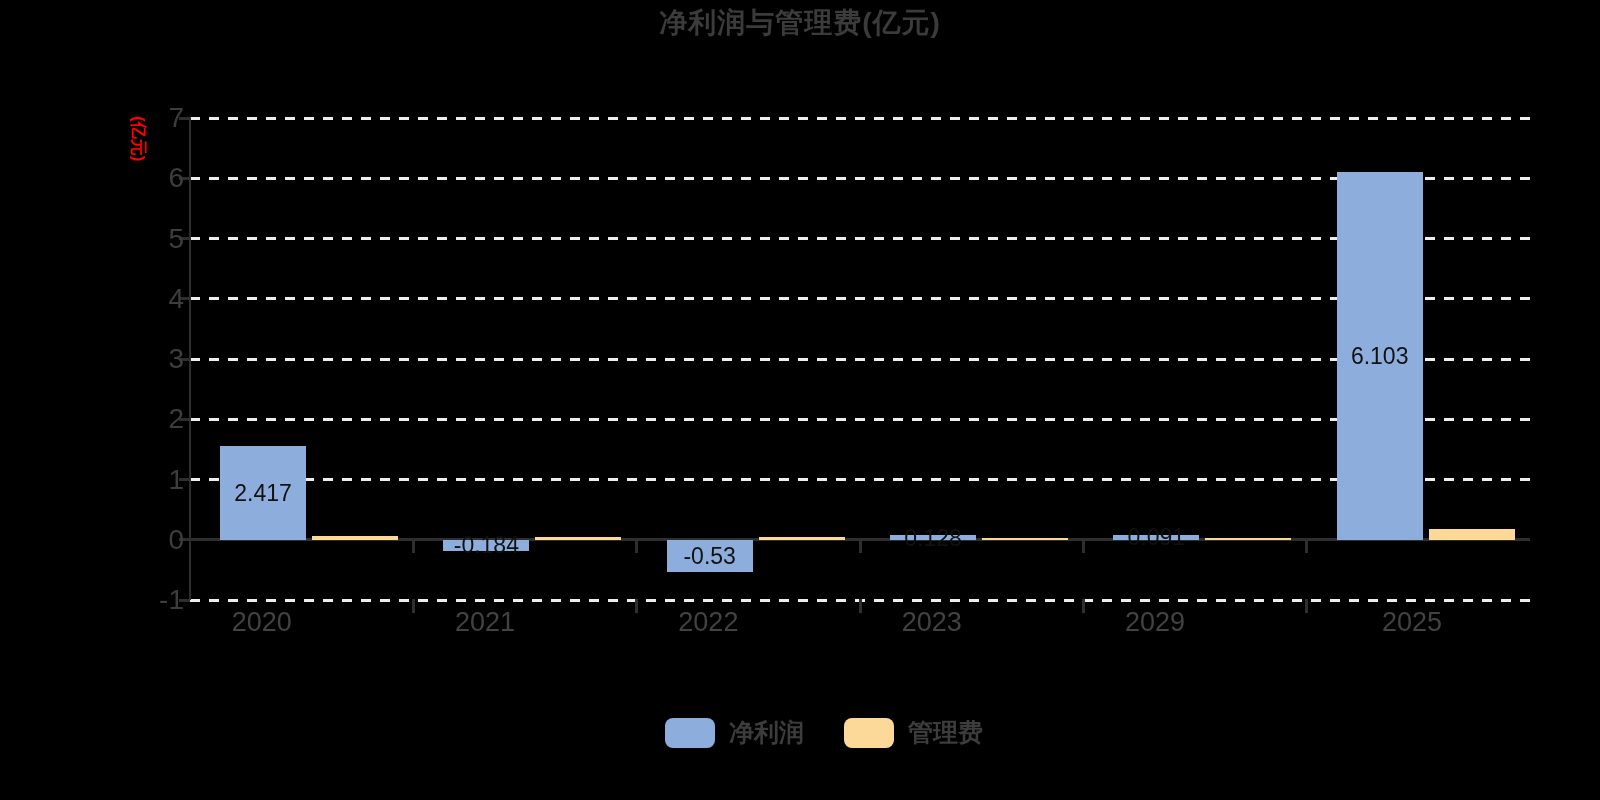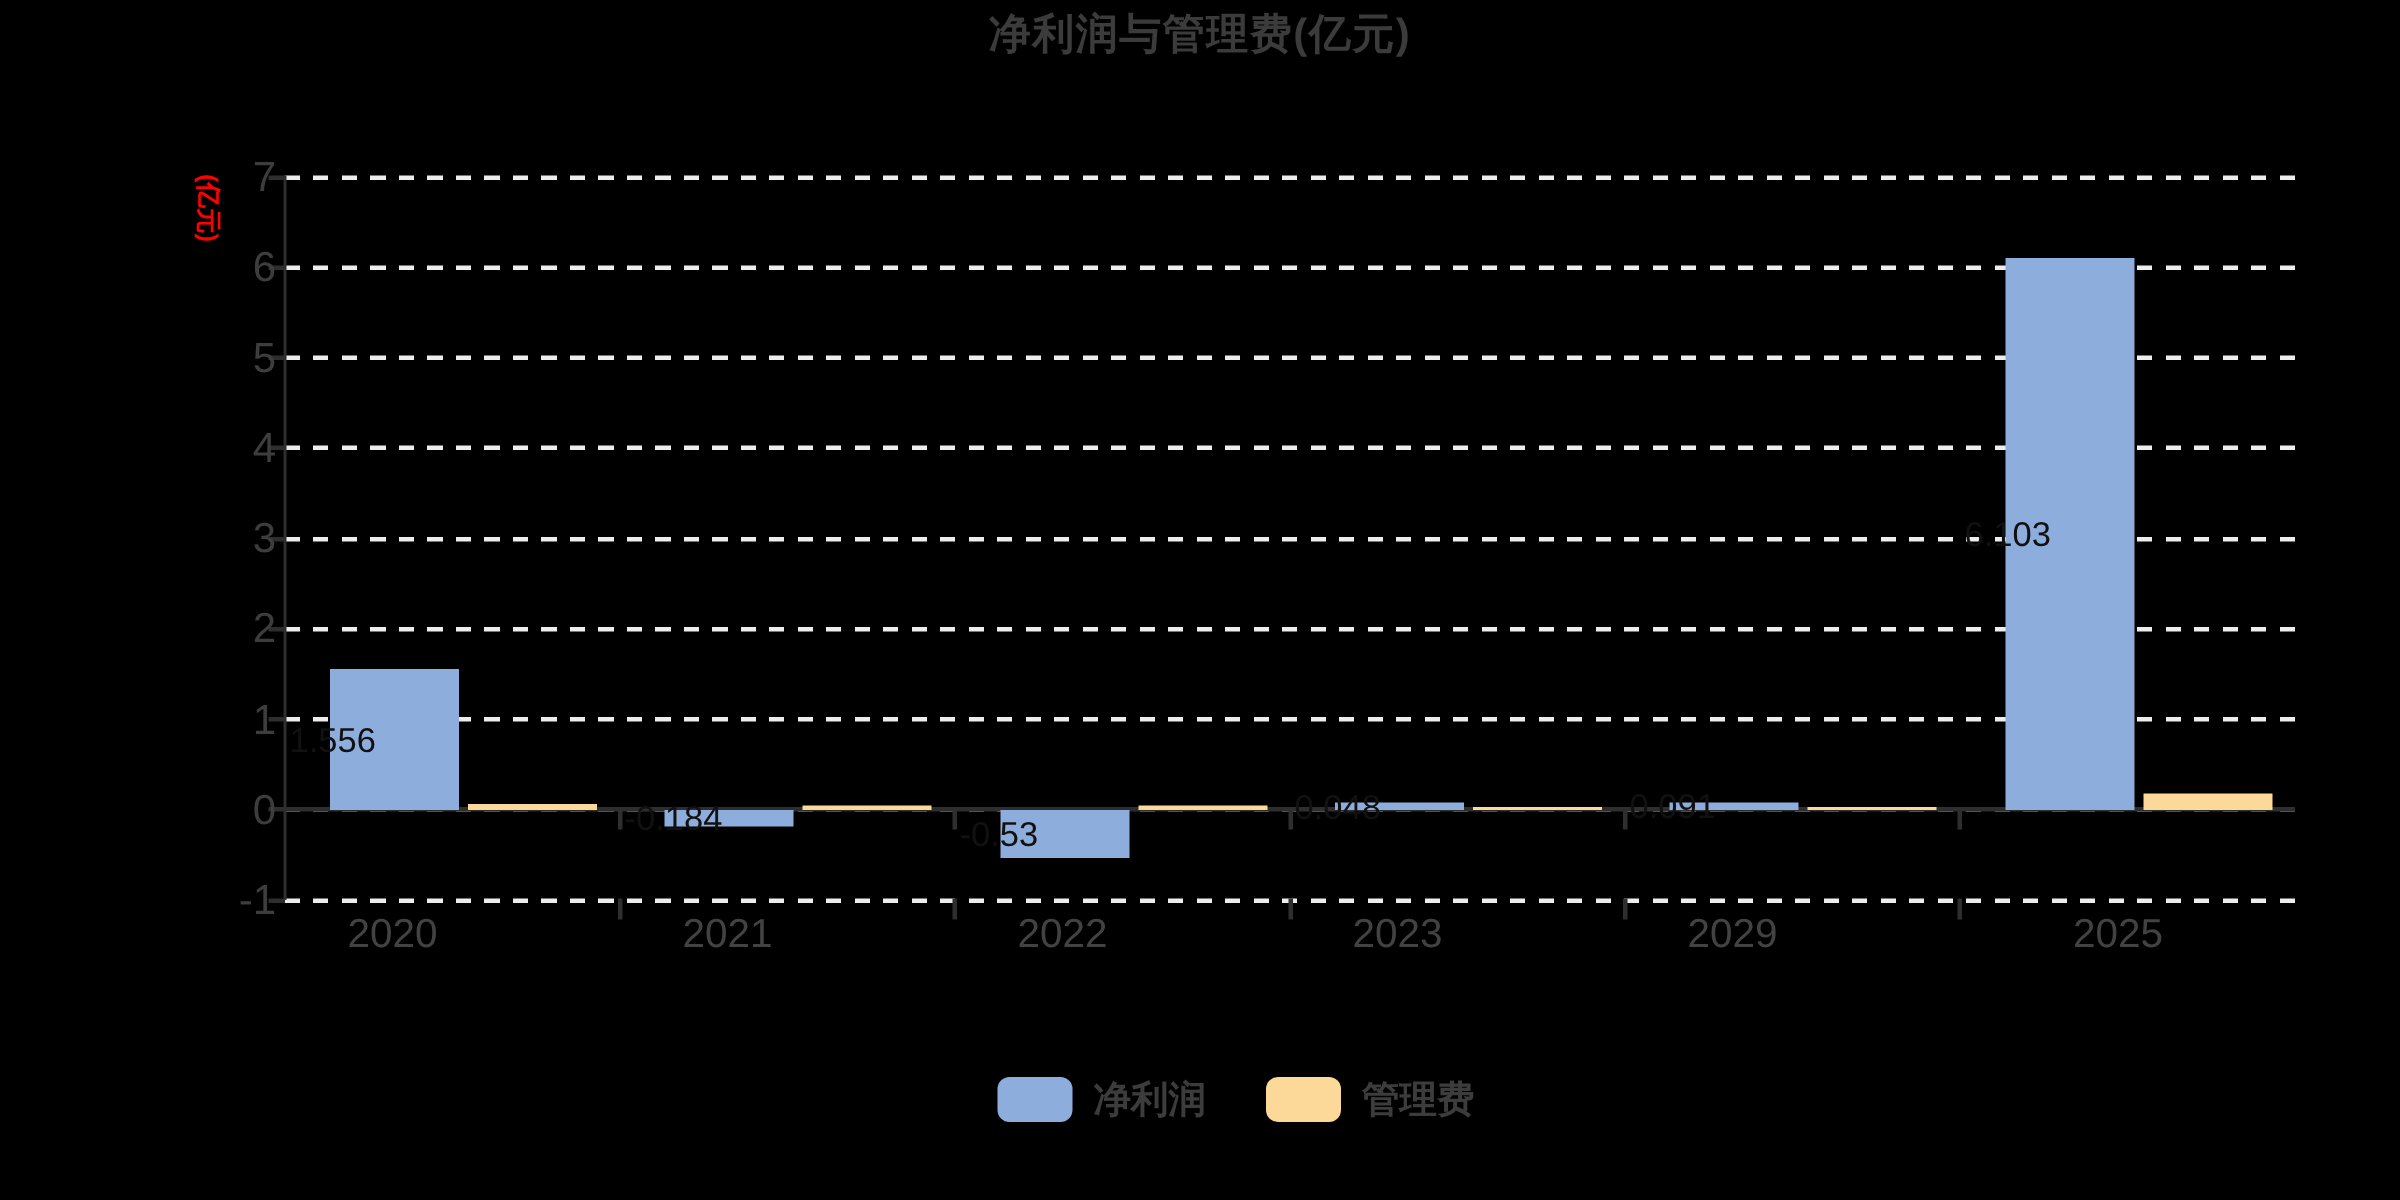--- a/index.html
+++ b/index.html
@@ -9,21 +9,21 @@
          font-size:28px;font-weight:bold;color:#3B3B3B;letter-spacing:1px;}
   .ylabel{position:absolute;left:150px;top:116px;transform-origin:0 0;transform:rotate(90deg);
           color:#FF0000;font-size:17px;font-weight:bold;white-space:nowrap;}
   .plot{position:absolute;left:0;top:0;width:1600px;height:800px;}
   .gridline{position:absolute;height:3px;
             background:repeating-linear-gradient(90deg,#EDEDED 0,#EDEDED 10px,transparent 10px,transparent 19px);}
   .axisline{position:absolute;background:#2E2E2E;}
   .ytick-label{position:absolute;width:60px;text-align:right;font-size:28px;color:#3D3D3D;line-height:34px;}
   .xtick-label{position:absolute;width:140px;text-align:left;font-size:27px;color:#424242;line-height:28px;}
   .bar{position:absolute;}
-  .bar-label{position:absolute;width:140px;font-size:23px;line-height:28px;color:#111;z-index:5;}
+  .bar-label{position:absolute;width:140px;text-align:center;font-size:23px;line-height:28px;color:#111;z-index:5;}
   .legend{position:absolute;left:0;top:716px;width:1600px;display:flex;justify-content:center;
           align-items:center;gap:40px;margin-left:24px;}
   .legend-item{display:flex;align-items:center;gap:14px;}
   .swatch{display:inline-block;width:50px;height:30px;border-radius:8px;}
   .legend-label{font-size:25px;font-weight:bold;color:#3C3C3C;}
   .footer{position:absolute;left:0;top:772px;width:1600px;text-align:center;
           font-size:20px;font-weight:bold;color:#B8860B;}
 </style>
 </head>
 <body>
@@ -66,33 +66,33 @@
       <div class="axisline" style="left: 635.167px; width: 3px; top: 539.75px; height: 13px;"></div>
       <div class="axisline" style="left: 635.167px; width: 3px; top: 599px; height: 14px;"></div>
       <div class="axisline" style="left: 858.5px; width: 3px; top: 539.75px; height: 13px;"></div>
       <div class="axisline" style="left: 858.5px; width: 3px; top: 599px; height: 14px;"></div>
       <div class="axisline" style="left: 1081.83px; width: 3px; top: 539.75px; height: 13px;"></div>
       <div class="axisline" style="left: 1081.83px; width: 3px; top: 599px; height: 14px;"></div>
       <div class="axisline" style="left: 1305.17px; width: 3px; top: 539.75px; height: 13px;"></div>
       <div class="axisline" style="left: 1305.17px; width: 3px; top: 599px; height: 14px;"></div>
       <div class="bar" style="left: 220px; width: 86px; top: 446.001px; height: 93.749px; background: rgb(141, 174, 220);"></div>
       <div class="bar" style="left: 312px; width: 86px; top: 536.135px; height: 3.615px; background: rgb(252, 217, 152);"></div>
-      <div class="bar-label" style="left: 193px; top: 478.875px;">1.556</div>
+      <div class="bar-label" style="left: 193px; top: 478.875px;">2.417</div>
       <div class="xtick-label" style="left: 231.667px; top: 608px;">2020</div>
       <div class="bar" style="left: 443.333px; width: 86px; top: 539.75px; height: 11.086px; background: rgb(141, 174, 220);"></div>
       <div class="bar" style="left: 535.333px; width: 86px; top: 536.737px; height: 3.0125px; background: rgb(252, 217, 152);"></div>
       <div class="bar-label" style="left: 416.333px; top: 531.293px;">-0.184</div>
       <div class="xtick-label" style="left: 455px; top: 608px;">2021</div>
       <div class="bar" style="left: 666.667px; width: 86px; top: 539.75px; height: 31.9325px; background: rgb(141, 174, 220);"></div>
       <div class="bar" style="left: 758.667px; width: 86px; top: 537.34px; height: 2.41px; background: rgb(252, 217, 152);"></div>
       <div class="bar-label" style="left: 639.667px; top: 541.716px;">-0.53</div>
       <div class="xtick-label" style="left: 678.333px; top: 608px;">2022</div>
       <div class="bar" style="left: 890px; width: 86px; top: 535.352px; height: 4.39825px; background: rgb(141, 174, 220);"></div>
       <div class="bar" style="left: 982px; width: 86px; top: 537.942px; height: 1.8075px; background: rgb(252, 217, 152);"></div>
-      <div class="bar-label" style="left: 863px; top: 523.551px;">0.048</div>
+      <div class="bar-label" style="left: 863px; top: 523.551px;">0.128</div>
       <div class="xtick-label" style="left: 901.667px; top: 608px;">2023</div>
       <div class="bar" style="left: 1113.33px; width: 86px; top: 534.87px; height: 4.88025px; background: rgb(141, 174, 220);"></div>
       <div class="bar" style="left: 1205.33px; width: 86px; top: 537.942px; height: 1.8075px; background: rgb(252, 217, 152);"></div>
       <div class="bar-label" style="left: 1086.33px; top: 523.31px;">0.091</div>
       <div class="xtick-label" style="left: 1125px; top: 608px;">2029</div>
       <div class="bar" style="left: 1336.67px; width: 86px; top: 172.044px; height: 367.706px; background: rgb(141, 174, 220);"></div>
       <div class="bar" style="left: 1428.67px; width: 86px; top: 528.905px; height: 10.845px; background: rgb(252, 217, 152);"></div>
       <div class="bar-label" style="left: 1309.67px; top: 341.897px;">6.103</div>
       <div class="xtick-label" style="left: 1382px; top: 608px;">2025</div>
     </div>

